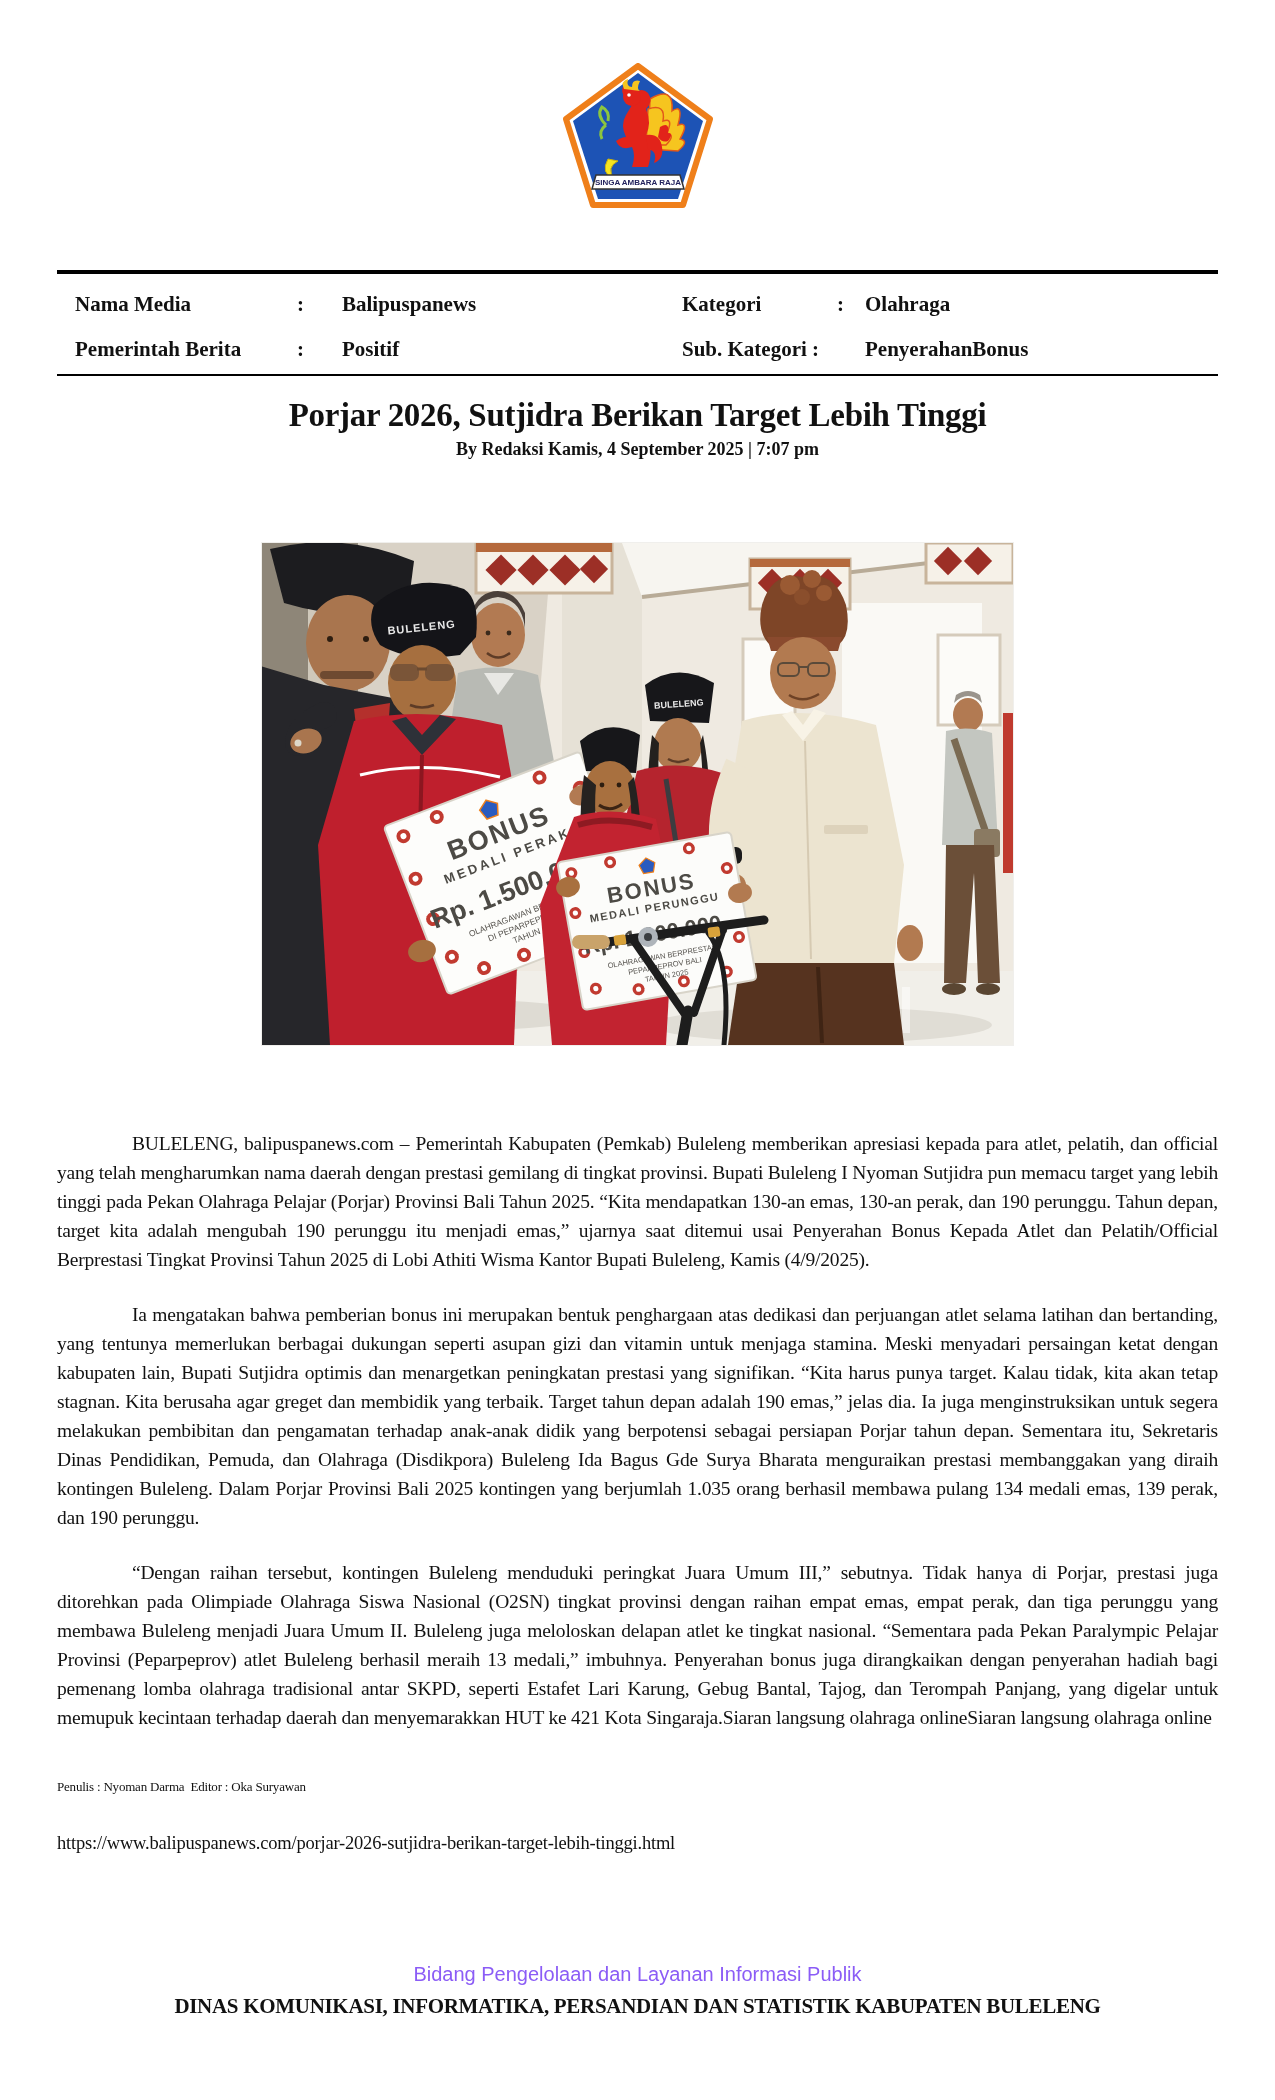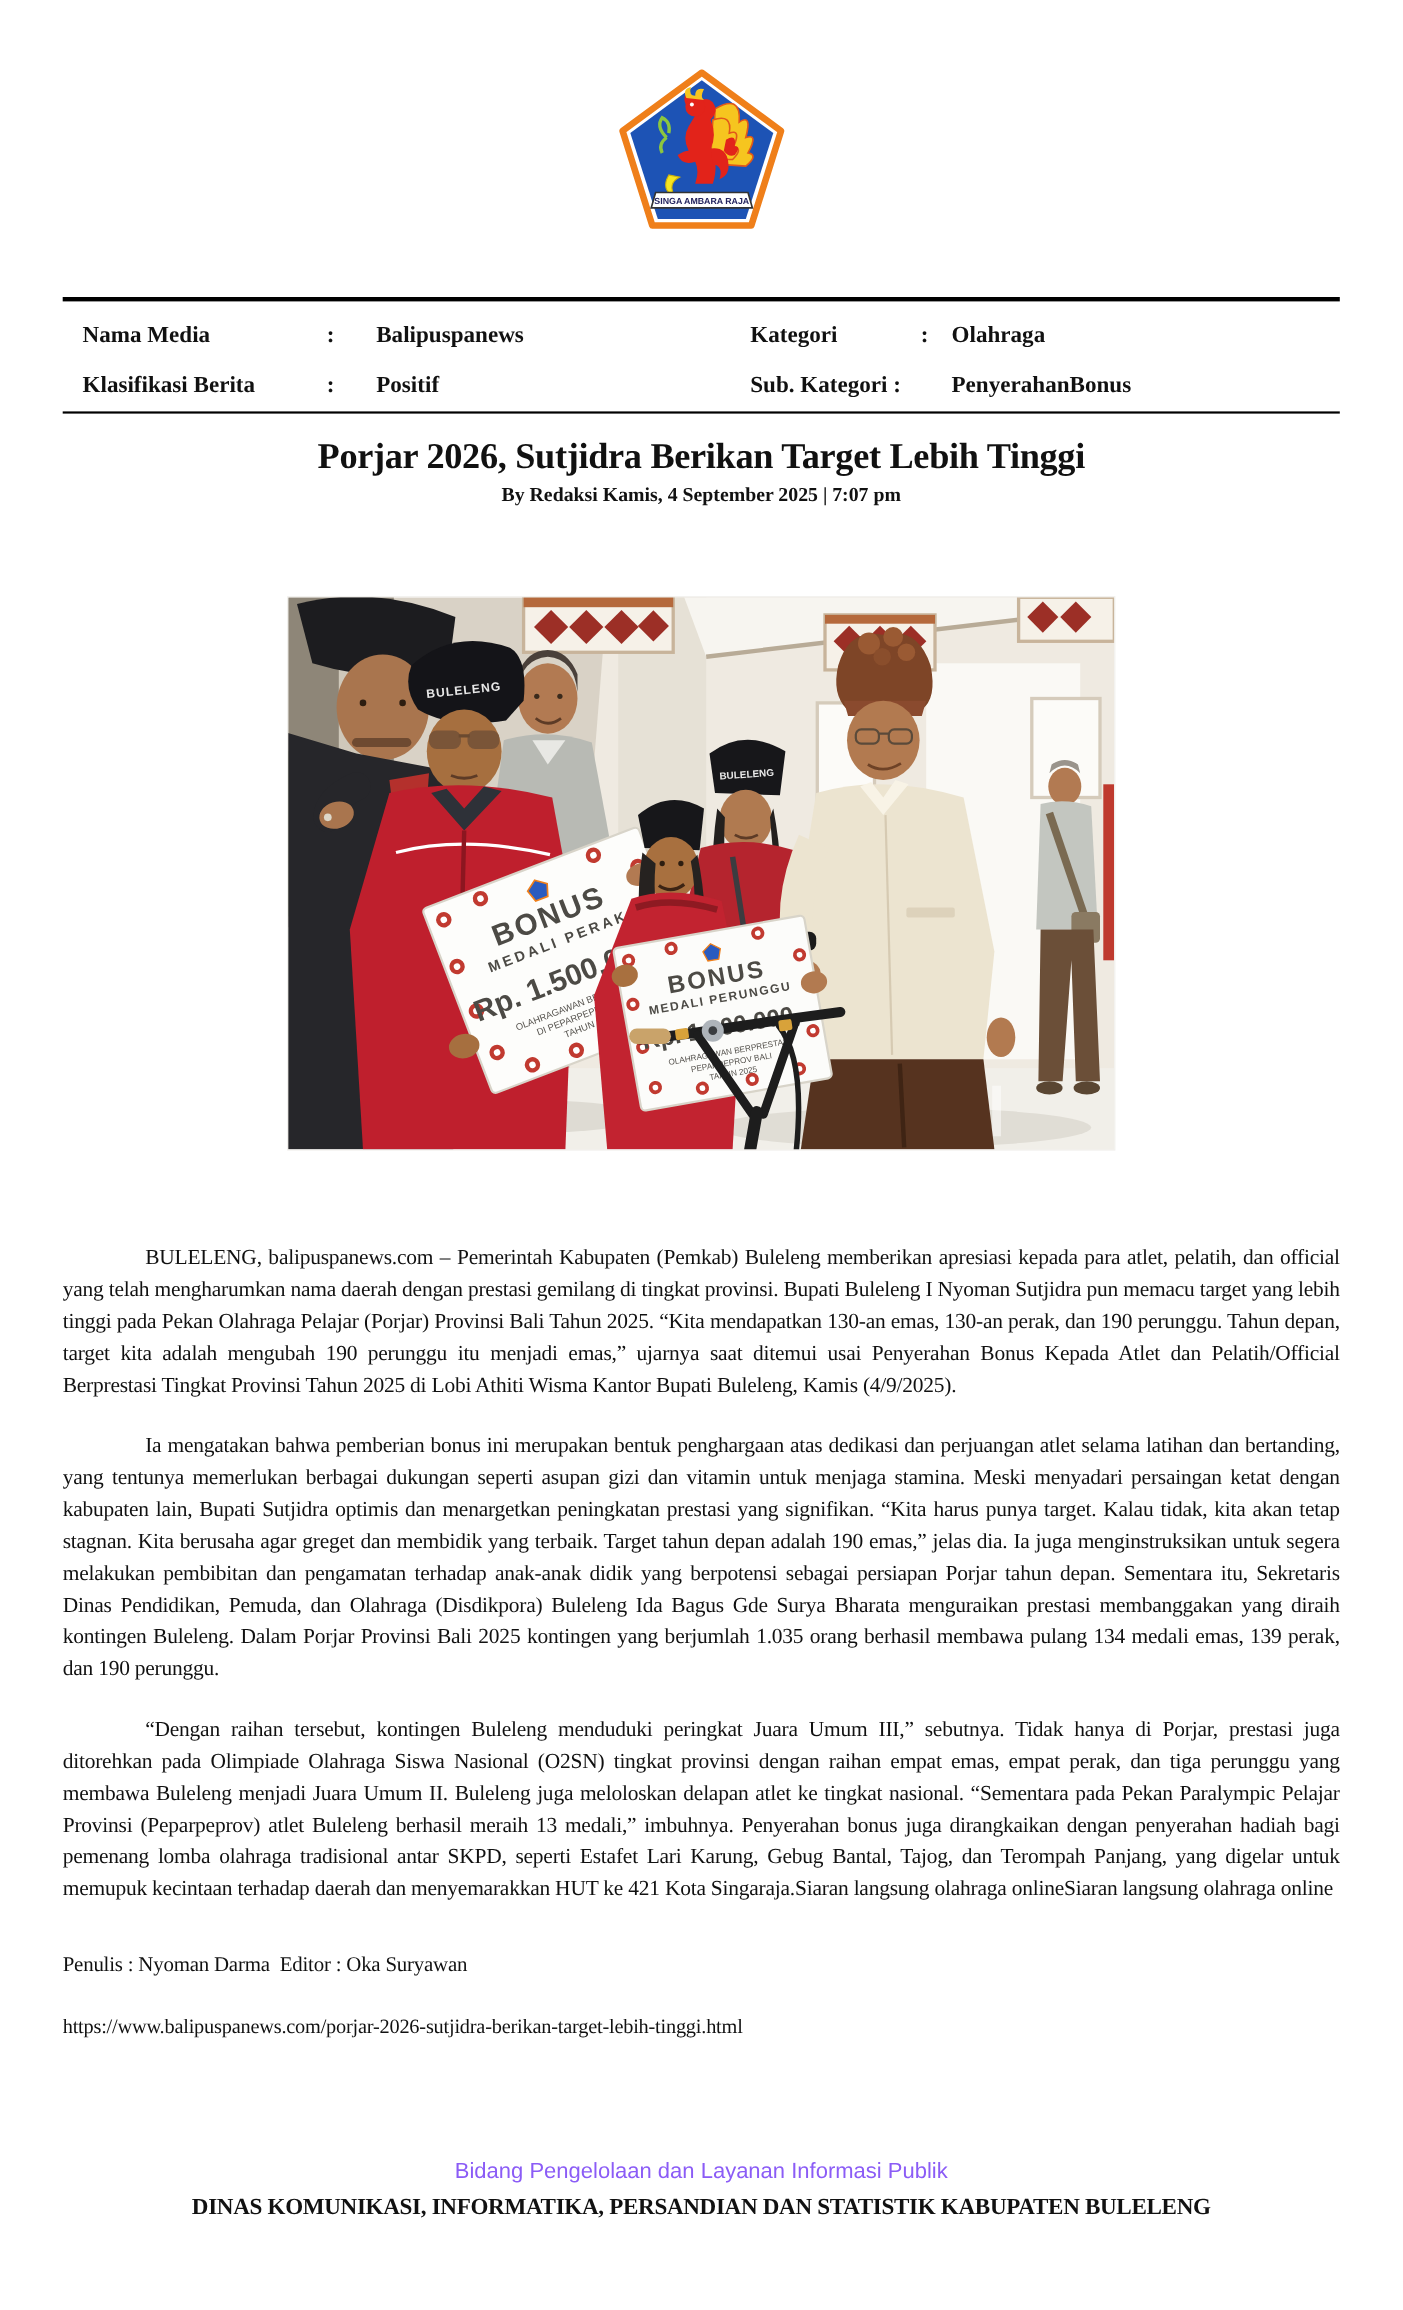--- a/index.html
+++ b/index.html
@@ -40,21 +40,21 @@
   .photo{
     position:absolute;top:540px;left:262px;width:751px;height:502px;margin:0;
     outline:1px solid #f0efec;
   }
   .photo svg{display:block;width:100%;height:100%;}
   .bodytext{
     position:absolute;top:1126px;left:57px;width:1161px;
     font-size:19.5px;line-height:29px;text-align:justify;letter-spacing:-0.2px;
   }
   .bodytext p{margin:0 0 26px 0;text-indent:75px;}
-  .credits{margin:40px 0 0 0 !important;text-indent:0 !important;white-space:pre-wrap;font-size:19px;text-align:left;}
+  .credits{margin:40px 0 0 0 !important;text-indent:0 !important;white-space:pre-wrap;font-size:13px;text-align:left;}
   .article-url{margin:28px 0 0 0 !important;text-indent:0 !important;font-weight:normal;font-size:18.5px;text-align:left;}
   
   .footer-line1{
     position:absolute;top:1960px;left:57px;width:1161px;text-align:center;
     font-family:"Liberation Sans", sans-serif;font-size:20px;color:#8b5cf6;
   }
   .footer-line2{
     position:absolute;top:1991px;left:37px;width:1201px;text-align:center;
     font-size:21px;font-weight:bold;letter-spacing:-0.3px;white-space:nowrap;
   }
@@ -107,21 +107,21 @@
   <section class="meta">
     <div class="meta-row">
       <span class="meta-label">Nama Media</span>
       <span class="meta-colon">:</span>
       <span class="meta-value">Balipuspanews</span>
       <span class="meta-label2">Kategori</span>
       <span class="meta-colon">:</span>
       <span class="meta-value">Olahraga</span>
     </div>
     <div class="meta-row">
-      <span class="meta-label">Klasifikasi Berita</span>
+      <span class="meta-label">Pemerintah Berita</span>
       <span class="meta-colon">:</span>
       <span class="meta-value">Positif</span>
       <span class="meta-label2">Sub. Kategori :</span>
       <span class="meta-colon"></span>
       <span class="meta-value">PenyerahanBonus</span>
     </div>
   </section>
 
   <div class="rule-mid"></div>
 

